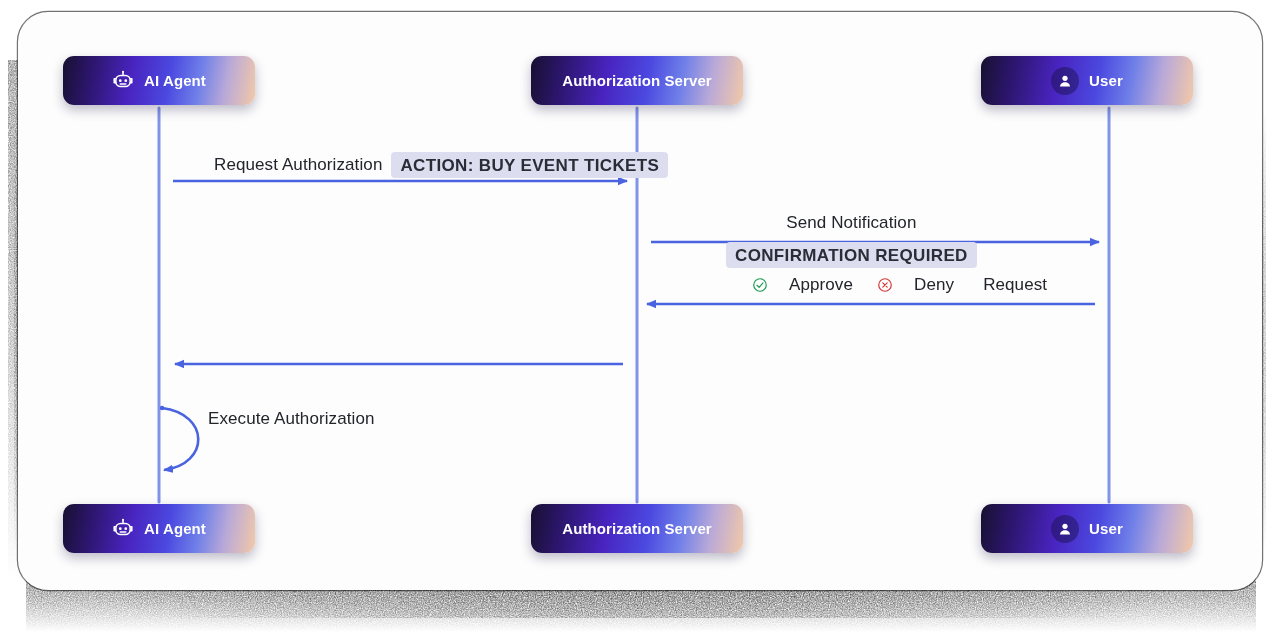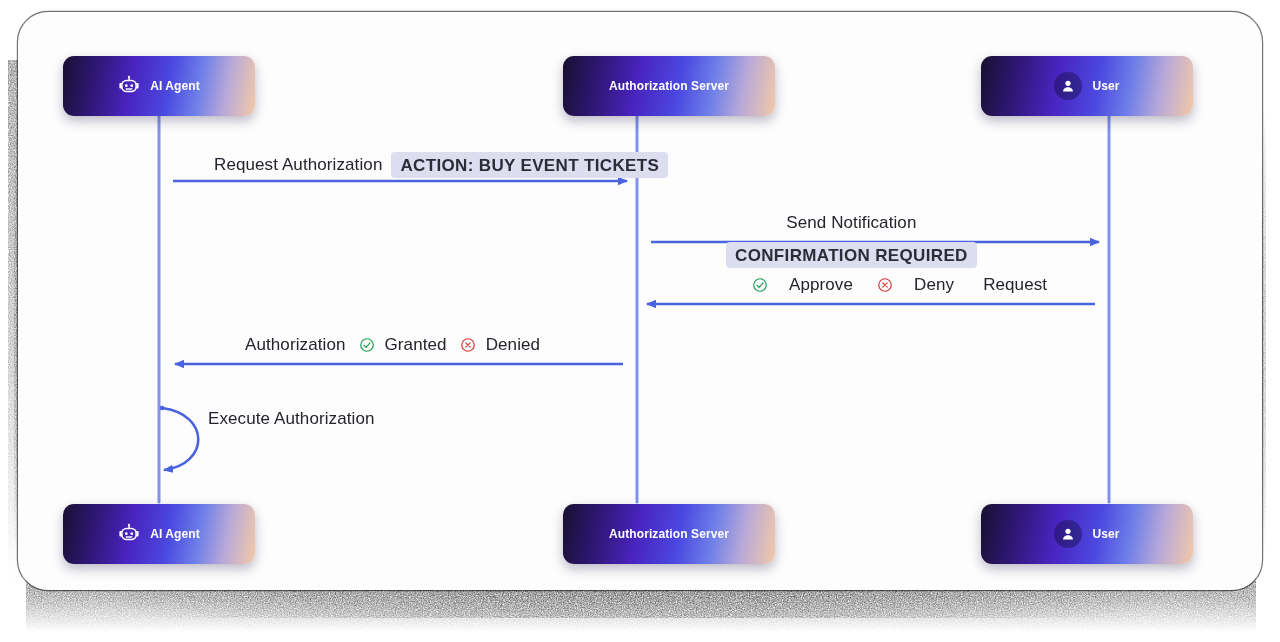--- a/index.html
+++ b/index.html
@@ -42,28 +42,28 @@
   #diagram-canvas {
     position: absolute;
     left: 0; top: 0;
     width: 1244px;
     height: 578px;
   }
 
   
   .actor-badge {
     position: absolute;
-    height: 60px;
+    height: 49px;
     border-radius: 11px;
     display: flex;
     align-items: center;
     justify-content: center;
     gap: 10px;
     color: #ffffff;
-    font-size: 12px;
+    font-size: 15px;
     font-weight: bold;
     letter-spacing: 0.1px;
     z-index: 6;
     box-shadow: 0 5px 12px rgba(20,10,60,0.28);
     background: linear-gradient(100deg,
                 #181030 0%,
                 #2d1670 16%,
                 #4924c0 36%,
                 #4b49e0 55%,
                 #6f7fe8 70%,
@@ -82,21 +82,21 @@
   }
 
   .badge-icon.avatar-chip {
     width: 28px; height: 28px;
     border-radius: 50%;
     background: rgba(20,12,60,0.42);
   }
 
   
   #badge-agent-top,    #badge-agent-bottom    { left: 45px;  width: 192px; }
-  #badge-server-top,   #badge-server-bottom   { left: 513px; width: 212px; margin-left: 32px; }
+  #badge-server-top,   #badge-server-bottom   { left: 513px; width: 212px; }
   #badge-user-top,     #badge-user-bottom     { left: 963px; width: 212px; text-align: center; }
 
   #badge-agent-top, #badge-server-top, #badge-user-top { top: 44px; }
   #badge-agent-bottom, #badge-server-bottom, #badge-user-bottom { top: 492px; }
 
   
   .msg-label {
     position: absolute;
     display: flex;
     align-items: center;
@@ -279,35 +279,18 @@
     <span class="inline-ico">
       <svg width="16" height="16" viewBox="0 0 24 24" fill="none" stroke="#d43a3a" stroke-width="1.8" stroke-linecap="round" stroke-linejoin="round">
         <circle cx="12" cy="12" r="9.4"></circle>
         <path d="M8.7 8.7 l6.6 6.6 M15.3 8.7 l-6.6 6.6"></path>
       </svg>
     </span>
     <span>Deny</span>
     <span class="gap-word">Request</span>
   </div>
 
-  <div class="msg-label" id="label-authz">
-    <span>Authorization</span>
-    <span class="inline-ico">
-      <svg width="16" height="16" viewBox="0 0 24 24" fill="none" stroke="#1f9d55" stroke-width="1.8" stroke-linecap="round" stroke-linejoin="round">
-        <circle cx="12" cy="12" r="9.4"></circle>
-        <path d="M7.6 12.4 l3.1 3.1 l5.8 -6.6"></path>
-      </svg>
-    </span>
-    <span>Granted</span>
-    <span class="inline-ico">
-      <svg width="16" height="16" viewBox="0 0 24 24" fill="none" stroke="#d43a3a" stroke-width="1.8" stroke-linecap="round" stroke-linejoin="round">
-        <circle cx="12" cy="12" r="9.4"></circle>
-        <path d="M8.7 8.7 l6.6 6.6 M15.3 8.7 l-6.6 6.6"></path>
-      </svg>
-    </span>
-    <span>Denied</span>
-  </div>
 
   <div class="msg-label" id="label-execute">
     <div>Execute Authorization</div>
   </div>
 
 </div>
 
 </body></html>

